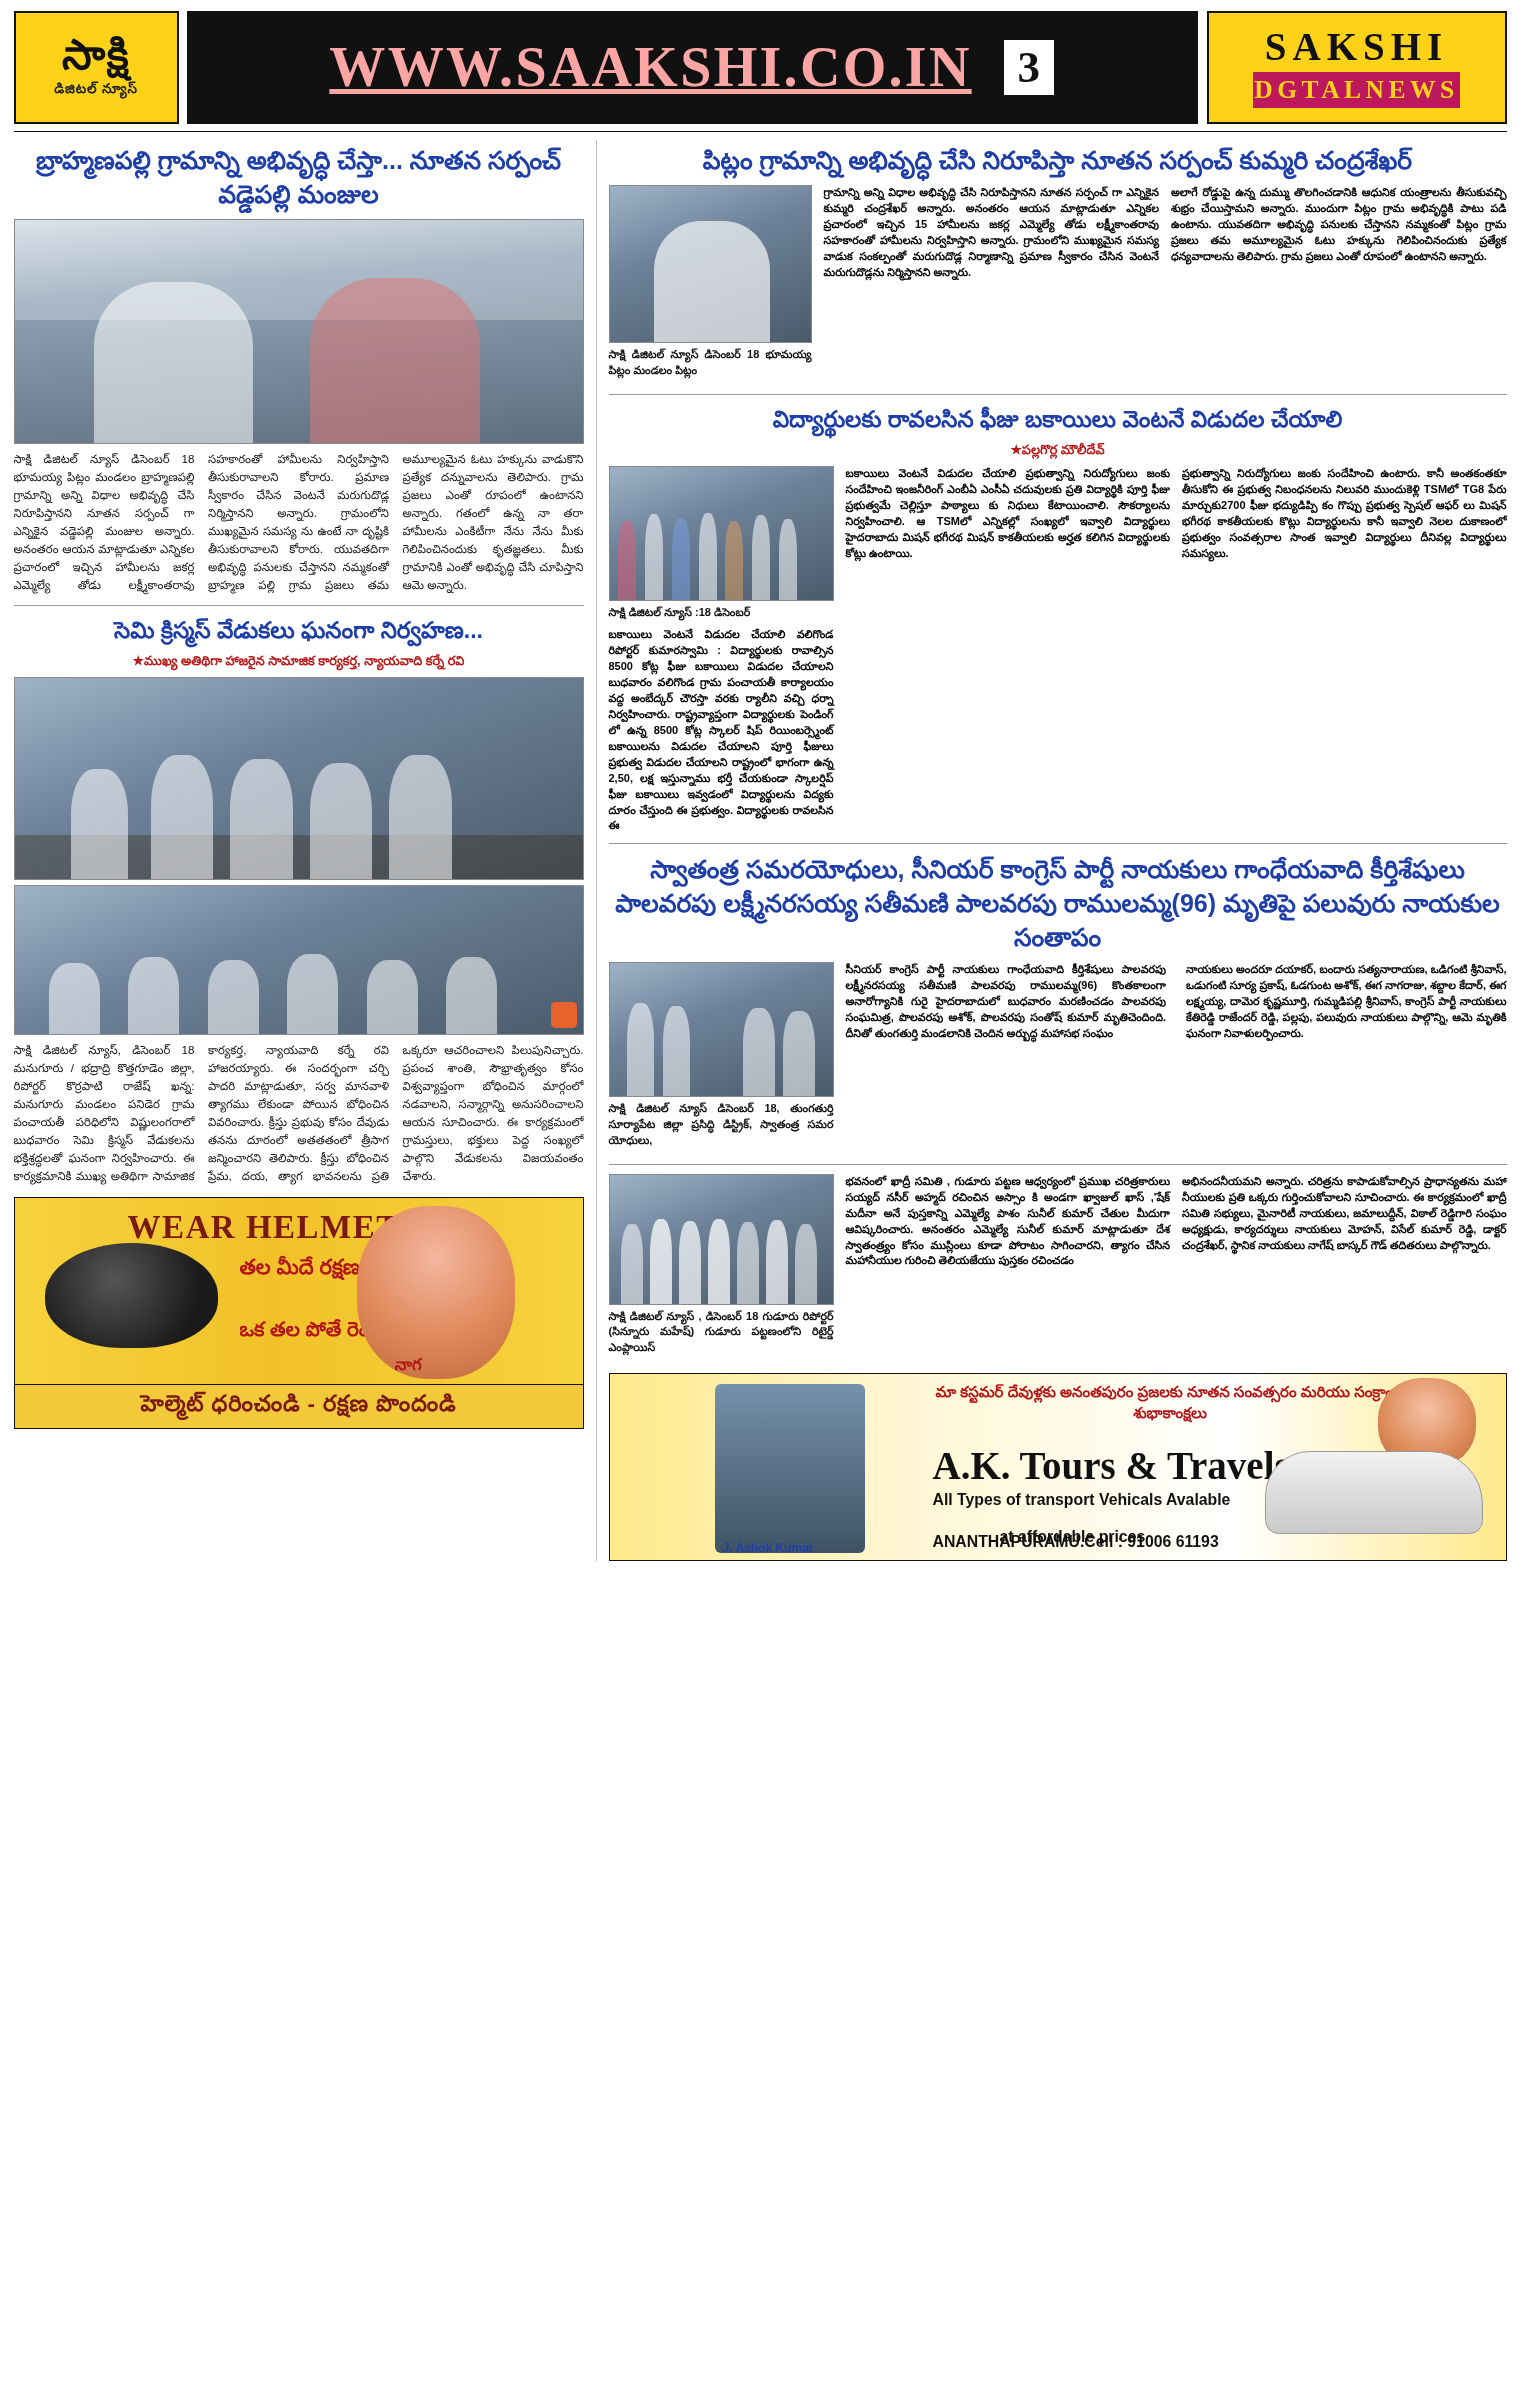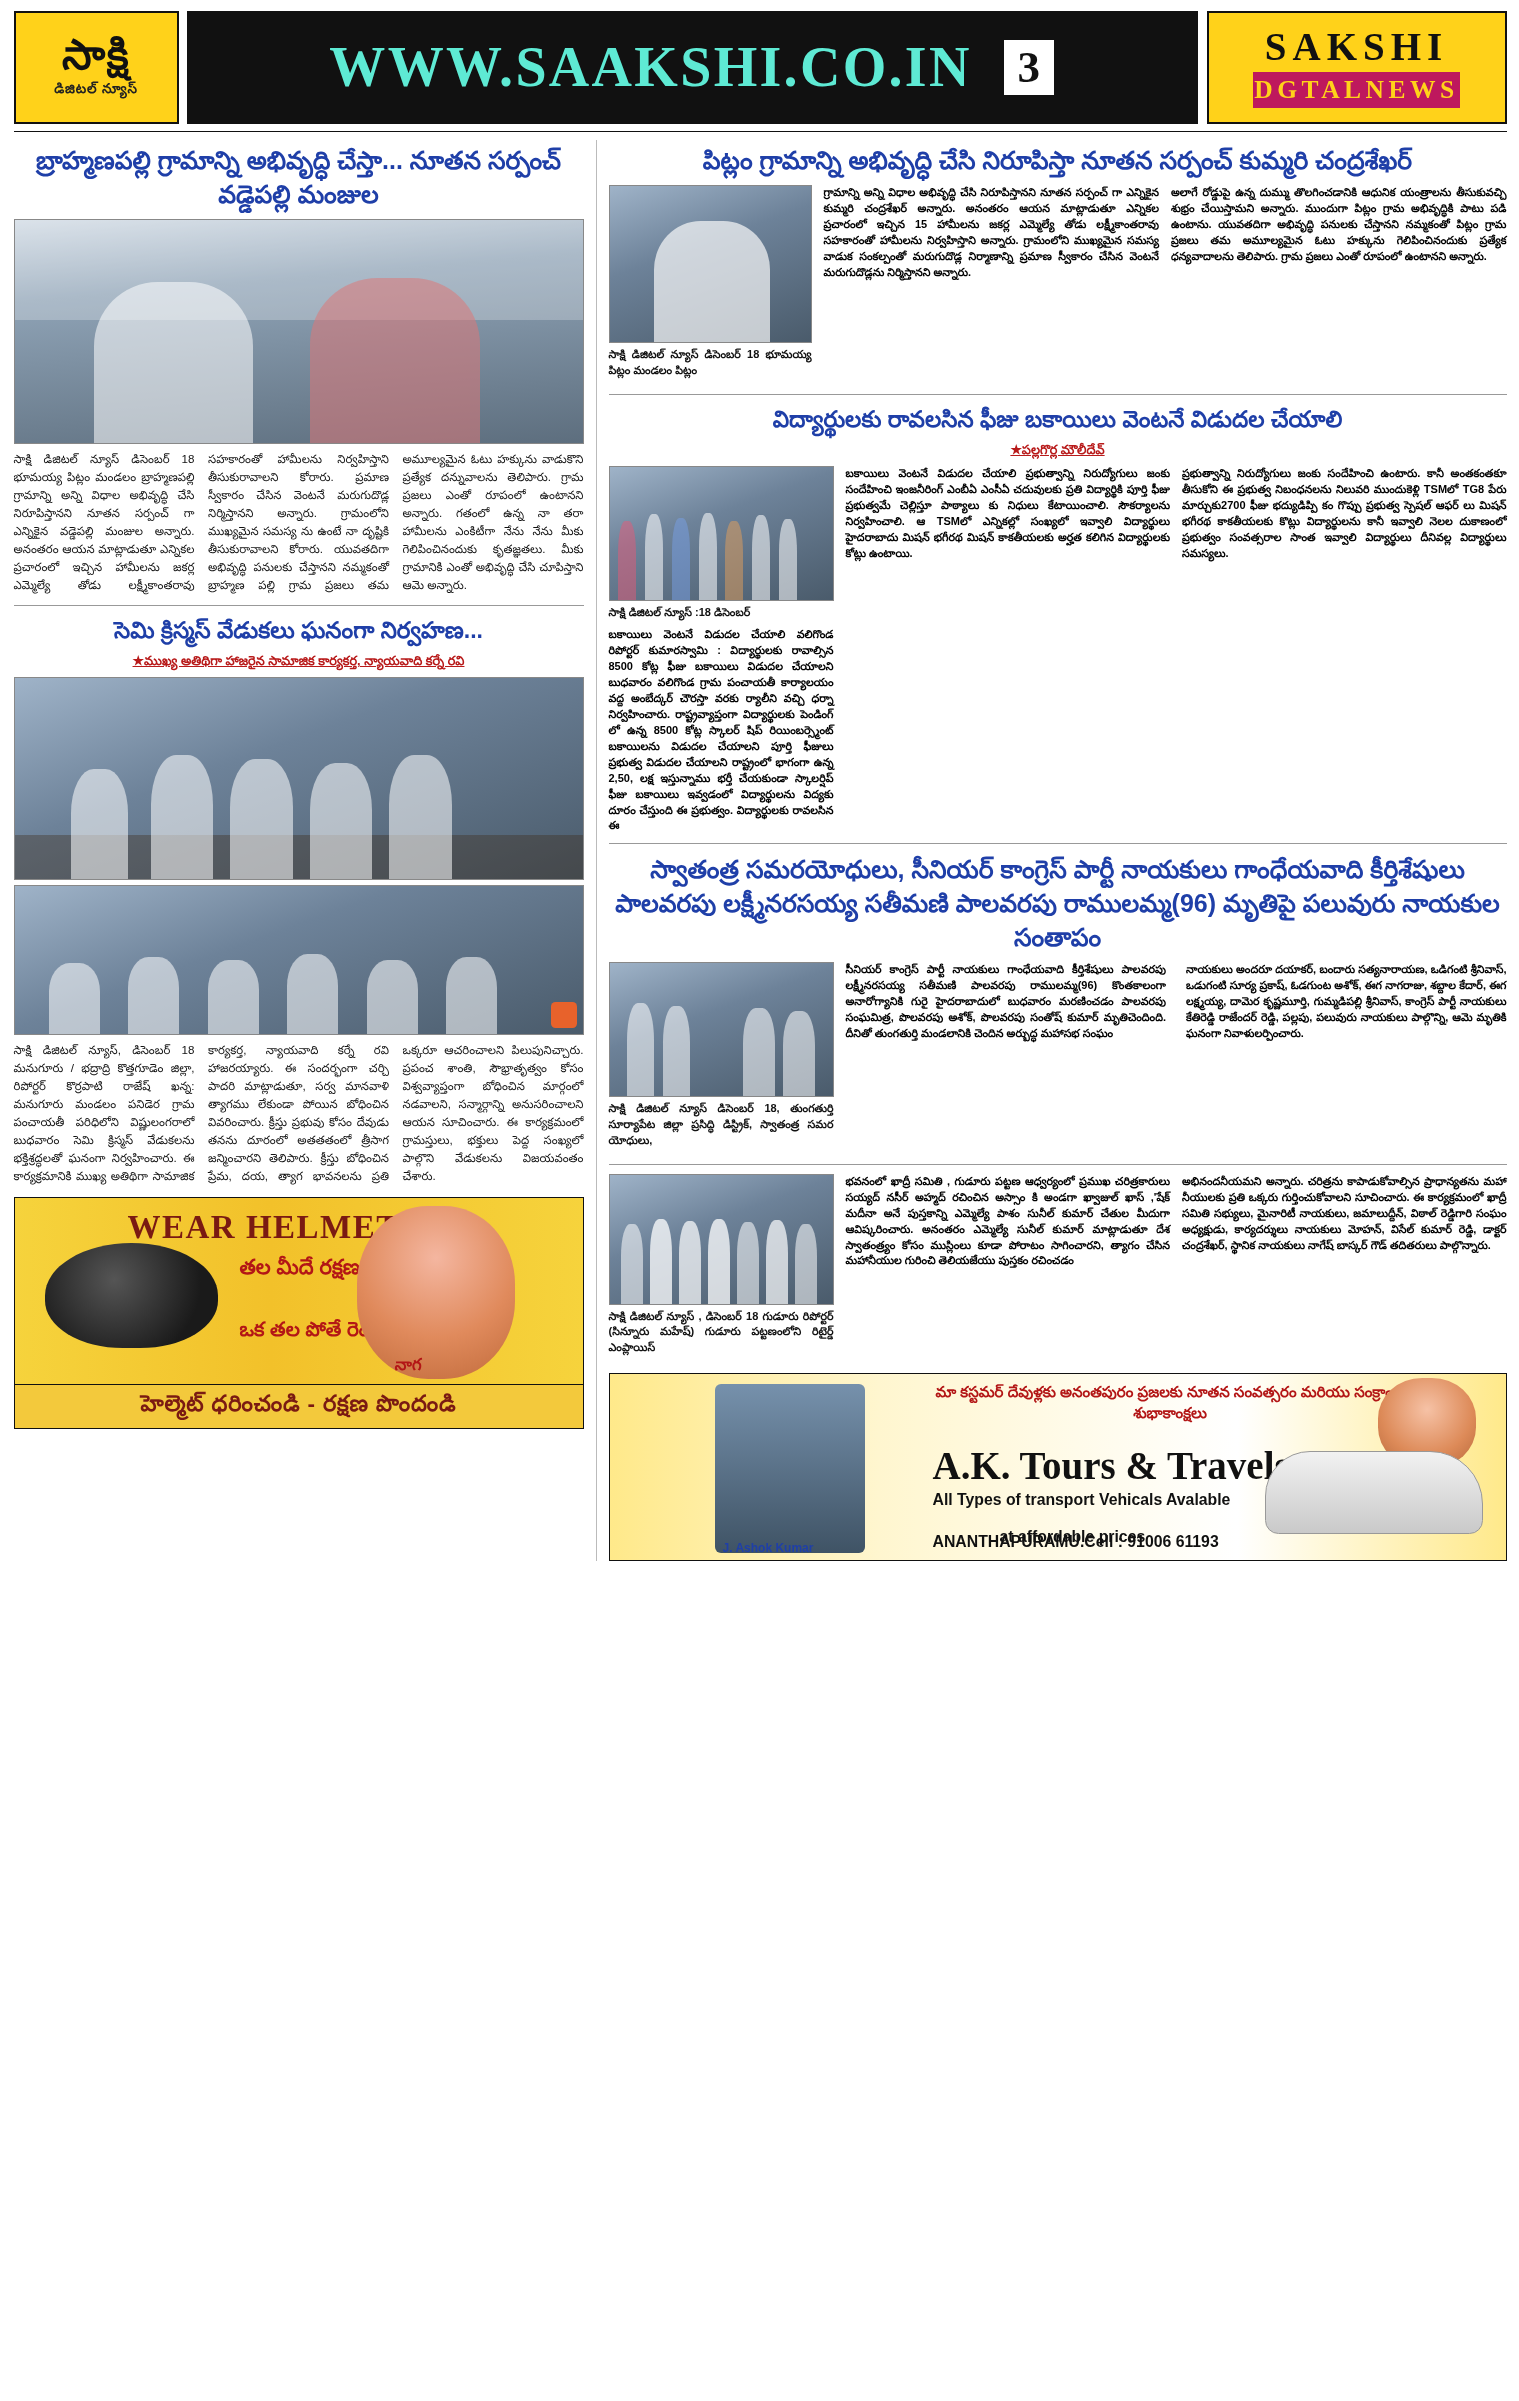--- a/index.html
+++ b/index.html
@@ -55,26 +55,27 @@
   .url-box {
     flex: 1;
     background: #111;
     display: flex;
     align-items: center;
     justify-content: center;
     position: relative;
     margin-left: 4.5px;
   }
   .url-text {
-    color: #5eead4;
+    color: #fca5a5;
     font-family: "Liberation Serif", serif;
     font-weight: bold;
     font-size: 56px;
     letter-spacing: 2.3px;
     padding-right: 22.5px;
+    text-decoration: underline;
   }
   .page-num {
     background: #fff;
     color: #111;
     font-family: "Liberation Serif", serif;
     font-weight: bold;
     font-size: 45px;
     width: 54px;
     height: 59px;
     display: flex;
@@ -135,21 +136,20 @@
   .hl-lg { font-size: 25px; }
   .hl-md { font-size: 23px; }
   .hl-red { color: #b81a1a; }
 
   .subhead {
     text-align: center;
     color: #b81a1a;
     font-size: 12.8px;
     font-weight: bold;
     margin: 1.5px 0 6px 0;
-    text-decoration: underline;
   }
 
   .photo {
     width: 100%;
     background: linear-gradient(160deg,#9fb3c8 0%, #6d8299 40%, #4a5b6b 100%);
     border: 0.8px solid #888;
     position: relative;
     overflow: hidden;
   }
   .photo.people { background: linear-gradient(175deg,#cfd9e3 0%, #8fa3b6 30%, #5d6e7e 100%); }

